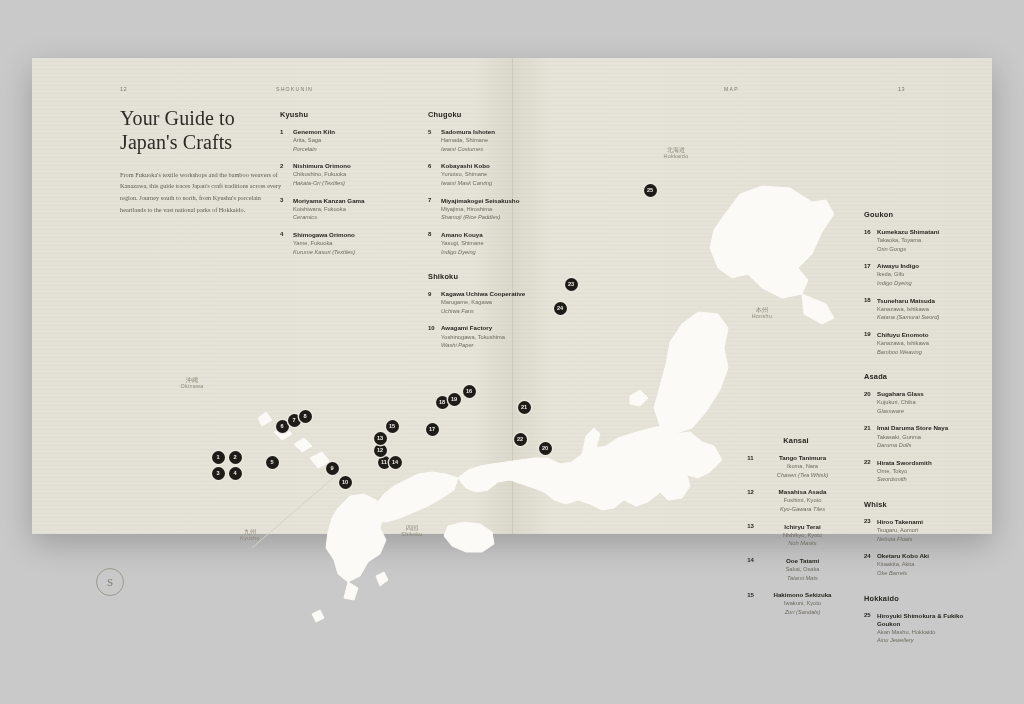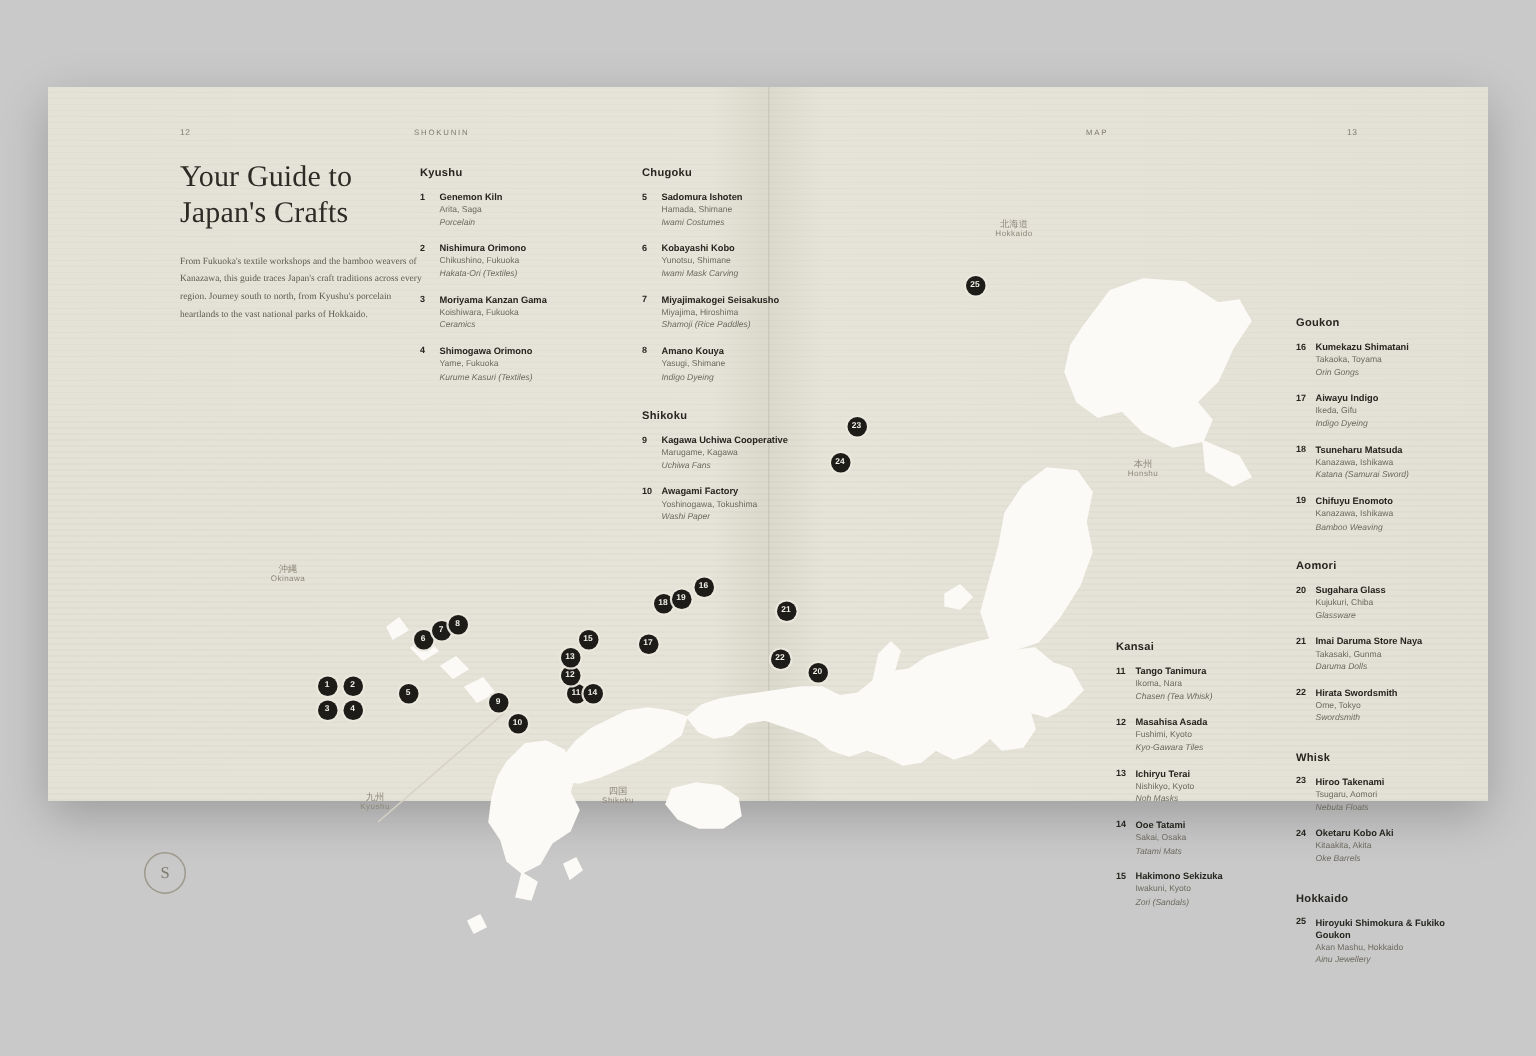--- a/index.html
+++ b/index.html
@@ -301,21 +301,21 @@
         </div>
       </div>
       <div class="entry">
         <div class="num">19</div>
         <div class="body">
           <div class="nm">Chifuyu Enomoto</div>
           <div class="ln">Kanazawa, Ishikawa</div>
           <div class="ln it">Bamboo Weaving</div>
         </div>
       </div>
-      <h3 class="col-heading spaced">Aomori</h3>
+      <h3 class="col-heading spaced">Asada</h3>
       <div class="entry">
         <div class="num">20</div>
         <div class="body">
           <div class="nm">Sugahara Glass</div>
           <div class="ln">Kujukuri, Chiba</div>
           <div class="ln it">Glassware</div>
         </div>
       </div>
       <div class="entry">
         <div class="num">21</div>
@@ -354,21 +354,21 @@
       <div class="entry">
         <div class="num">25</div>
         <div class="body">
           <div class="nm">Hiroyuki Shimokura &amp; Fukiko Goukon</div>
           <div class="ln">Akan Mashu, Hokkaido</div>
           <div class="ln it">Ainu Jewellery</div>
         </div>
       </div>
     </div>
 
-  <div class="col" id="col-kansai" style="left:712px;top:368px;width:104px;">
+  <div class="col" id="col-kansai" style="left:712px;top:378px;width:104px;text-align:center;">
       <h3 class="col-heading">Kansai</h3>
       <div class="entry">
         <div class="num">11</div>
         <div class="body">
           <div class="nm">Tango Tanimura</div>
           <div class="ln">Ikoma, Nara</div>
           <div class="ln it">Chasen (Tea Whisk)</div>
         </div>
       </div>
       <div class="entry">

